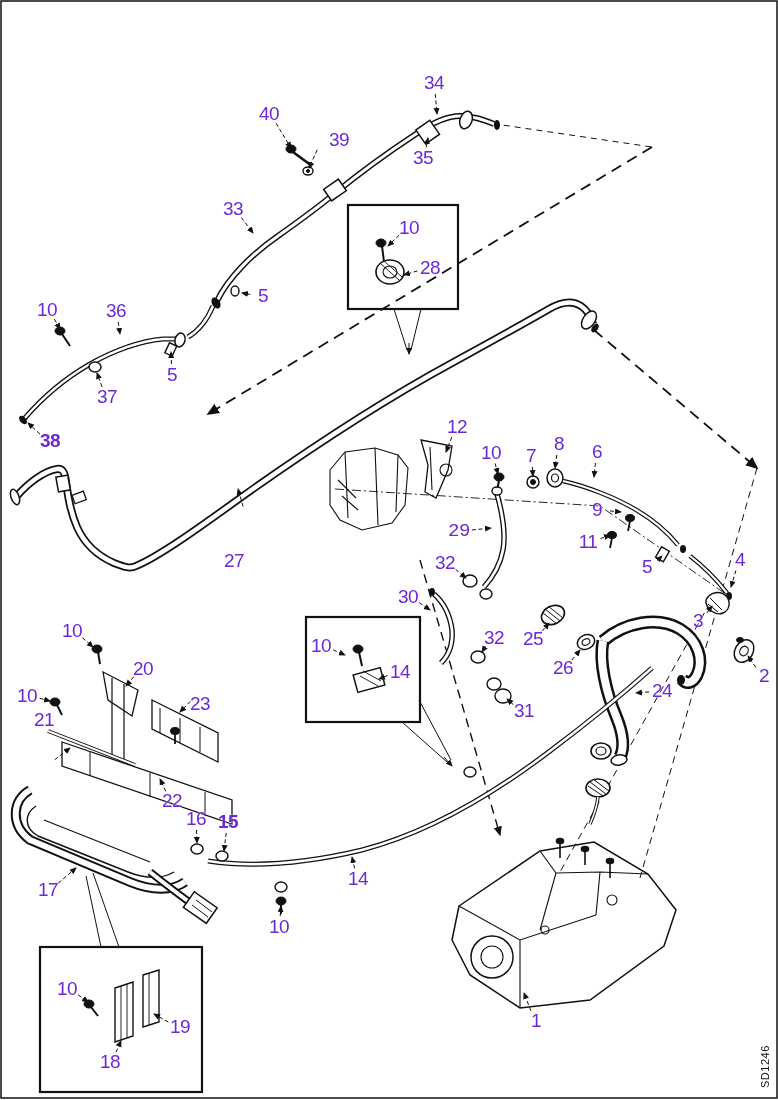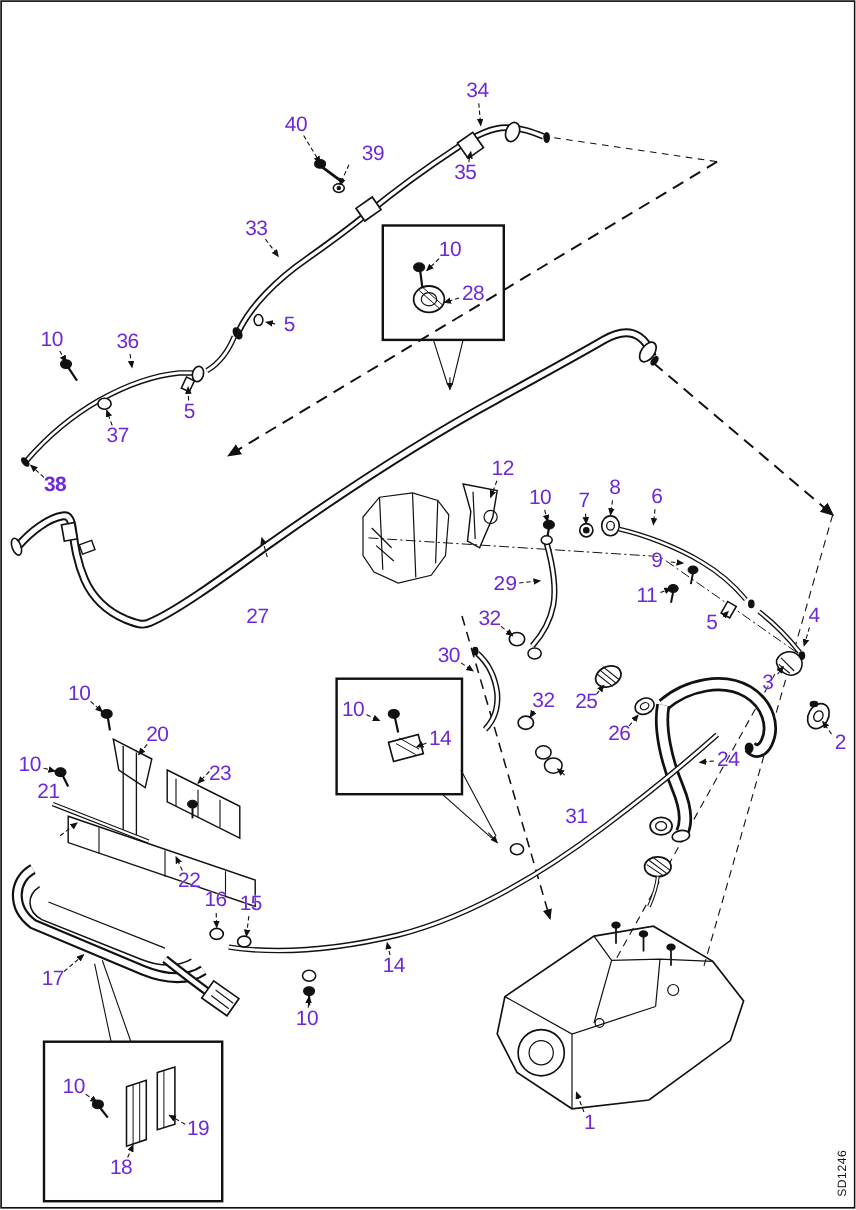--- a/index.html
+++ b/index.html
@@ -371,35 +371,35 @@
       <div class="callout" style="left: 597px; top: 452px;">6</div>
       <div class="callout" style="left: 597px; top: 510px;">9</div>
       <div class="callout" style="left: 588px; top: 542px;">11</div>
       <div class="callout" style="left: 459px; top: 531px; font-family: Liberation Mono, monospace;">29</div>
       <div class="callout" style="left: 445px; top: 563px;">32</div>
       <div class="callout" style="left: 408px; top: 597px;">30</div>
       <div class="callout" style="left: 494px; top: 638px;">32</div>
       <div class="callout" style="left: 533px; top: 639px;">25</div>
       <div class="callout" style="left: 563px; top: 668px;">26</div>
       <div class="callout" style="left: 662px; top: 691px;">24</div>
-      <div class="callout" style="left: 524px; top: 711px; margin-top: 32px;">31</div>
+      <div class="callout" style="left: 524px; top: 711px;">31</div>
       <div class="callout" style="left: 321px; top: 646px;">10</div>
       <div class="callout" style="left: 400px; top: 672px;">14</div>
       <div class="callout" style="left: 647px; top: 567px;">5</div>
       <div class="callout" style="left: 740px; top: 560px;">4</div>
       <div class="callout" style="left: 698px; top: 621px;">3</div>
       <div class="callout" style="left: 764px; top: 676px;">2</div>
       <div class="callout" style="left: 72px; top: 631px;">10</div>
       <div class="callout" style="left: 143px; top: 669px;">20</div>
       <div class="callout" style="left: 200px; top: 694px; margin-top: 10px;">23</div>
       <div class="callout" style="left: 27px; top: 696px;">10</div>
       <div class="callout" style="left: 44px; top: 720px; text-align: center;">21</div>
       <div class="callout" style="left: 172px; top: 801px;">22</div>
       <div class="callout" style="left: 196px; top: 819px;">16</div>
-      <div class="callout" style="left: 228px; top: 822px;">15</div>
+      <div class="callout" style="left: 228px; top: 822px; font-weight: bold;">15</div>
       <div class="callout" style="left: 48px; top: 890px;">17</div>
       <div class="callout" style="left: 358px; top: 879px;">14</div>
       <div class="callout" style="left: 279px; top: 927px;">10</div>
       <div class="callout" style="left: 67px; top: 989px;">10</div>
       <div class="callout" style="left: 180px; top: 1027px;">19</div>
       <div class="callout" style="left: 110px; top: 1062px;">18</div>
       <div class="callout" style="left: 536px; top: 1021px;">1</div>
     </div>
 
 </div>

